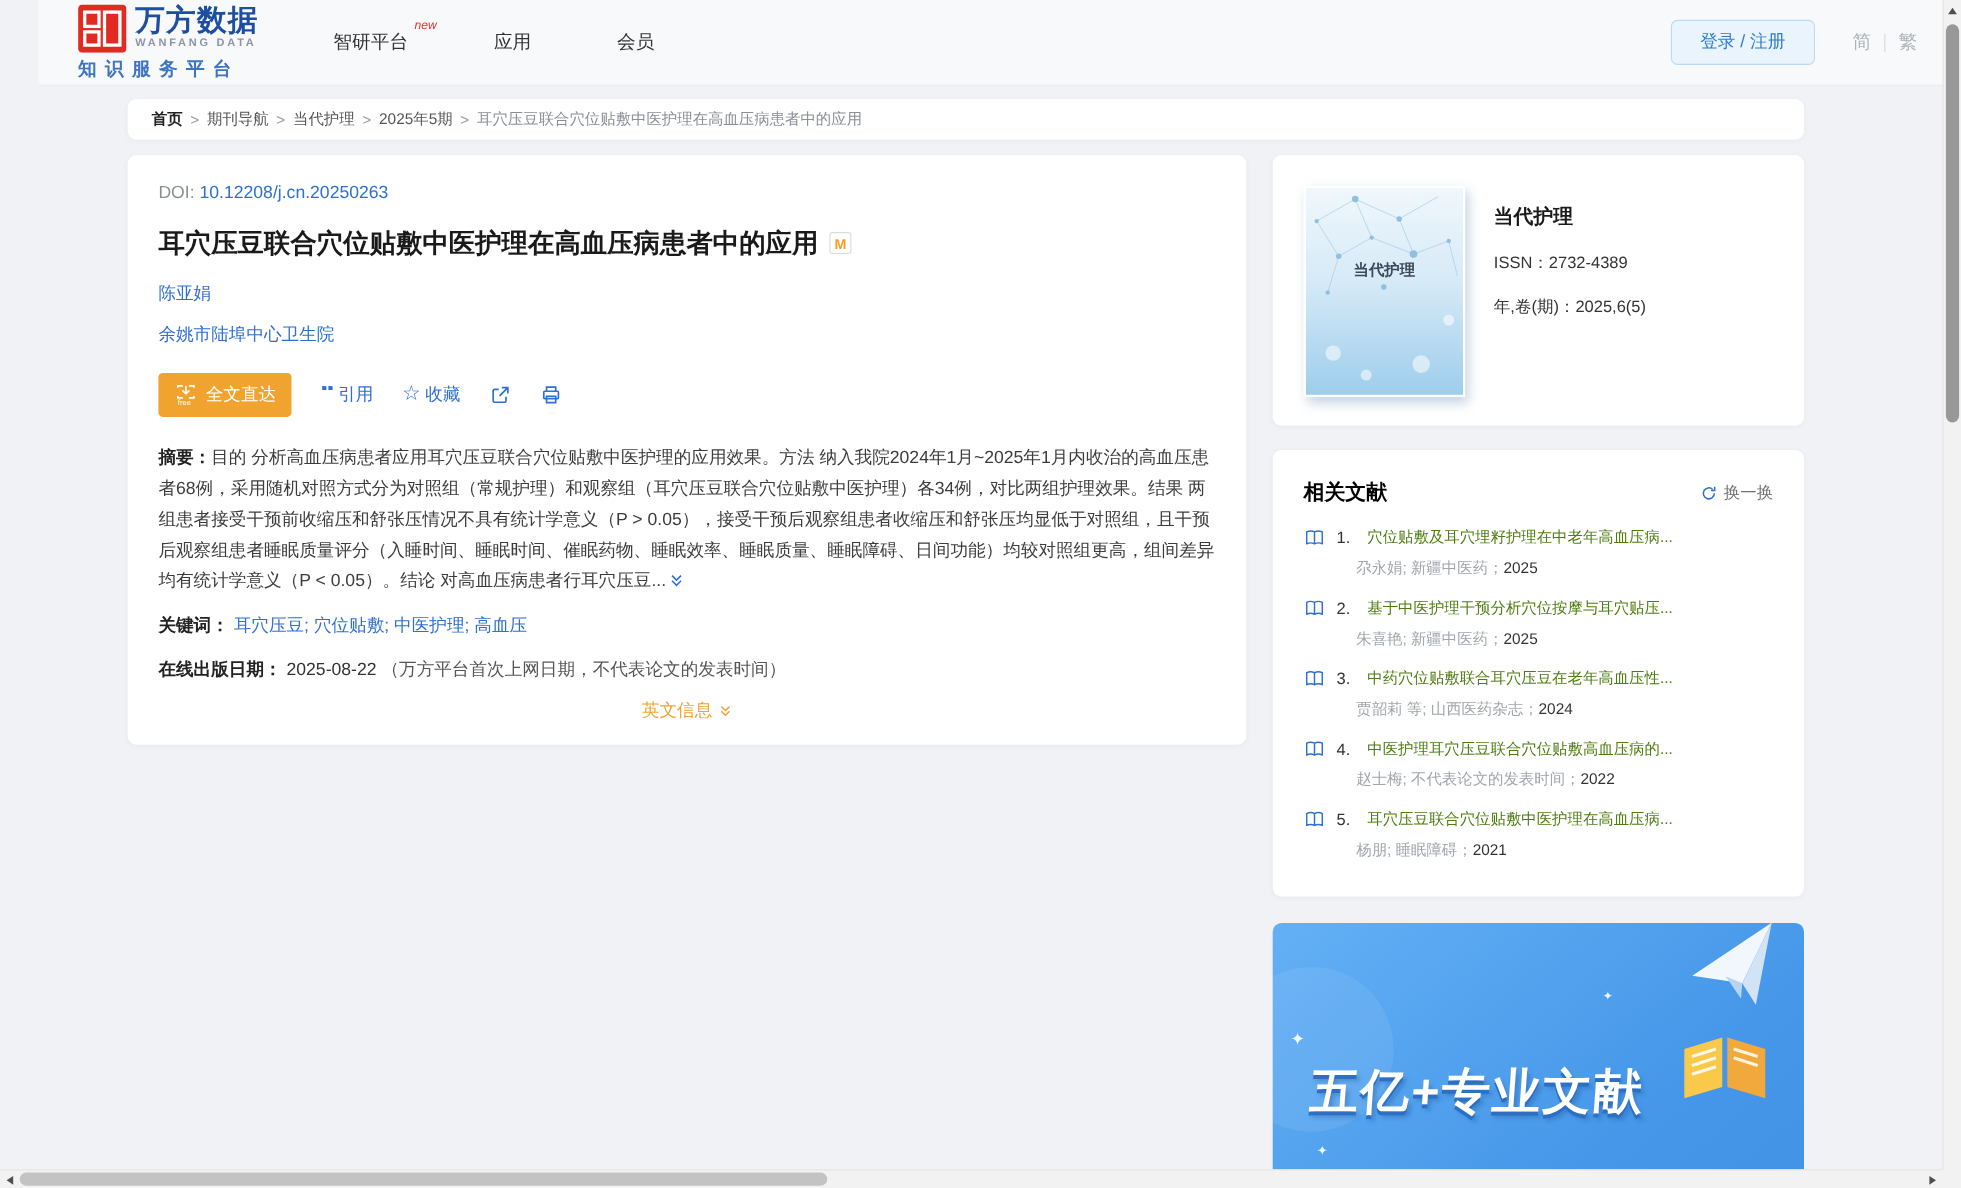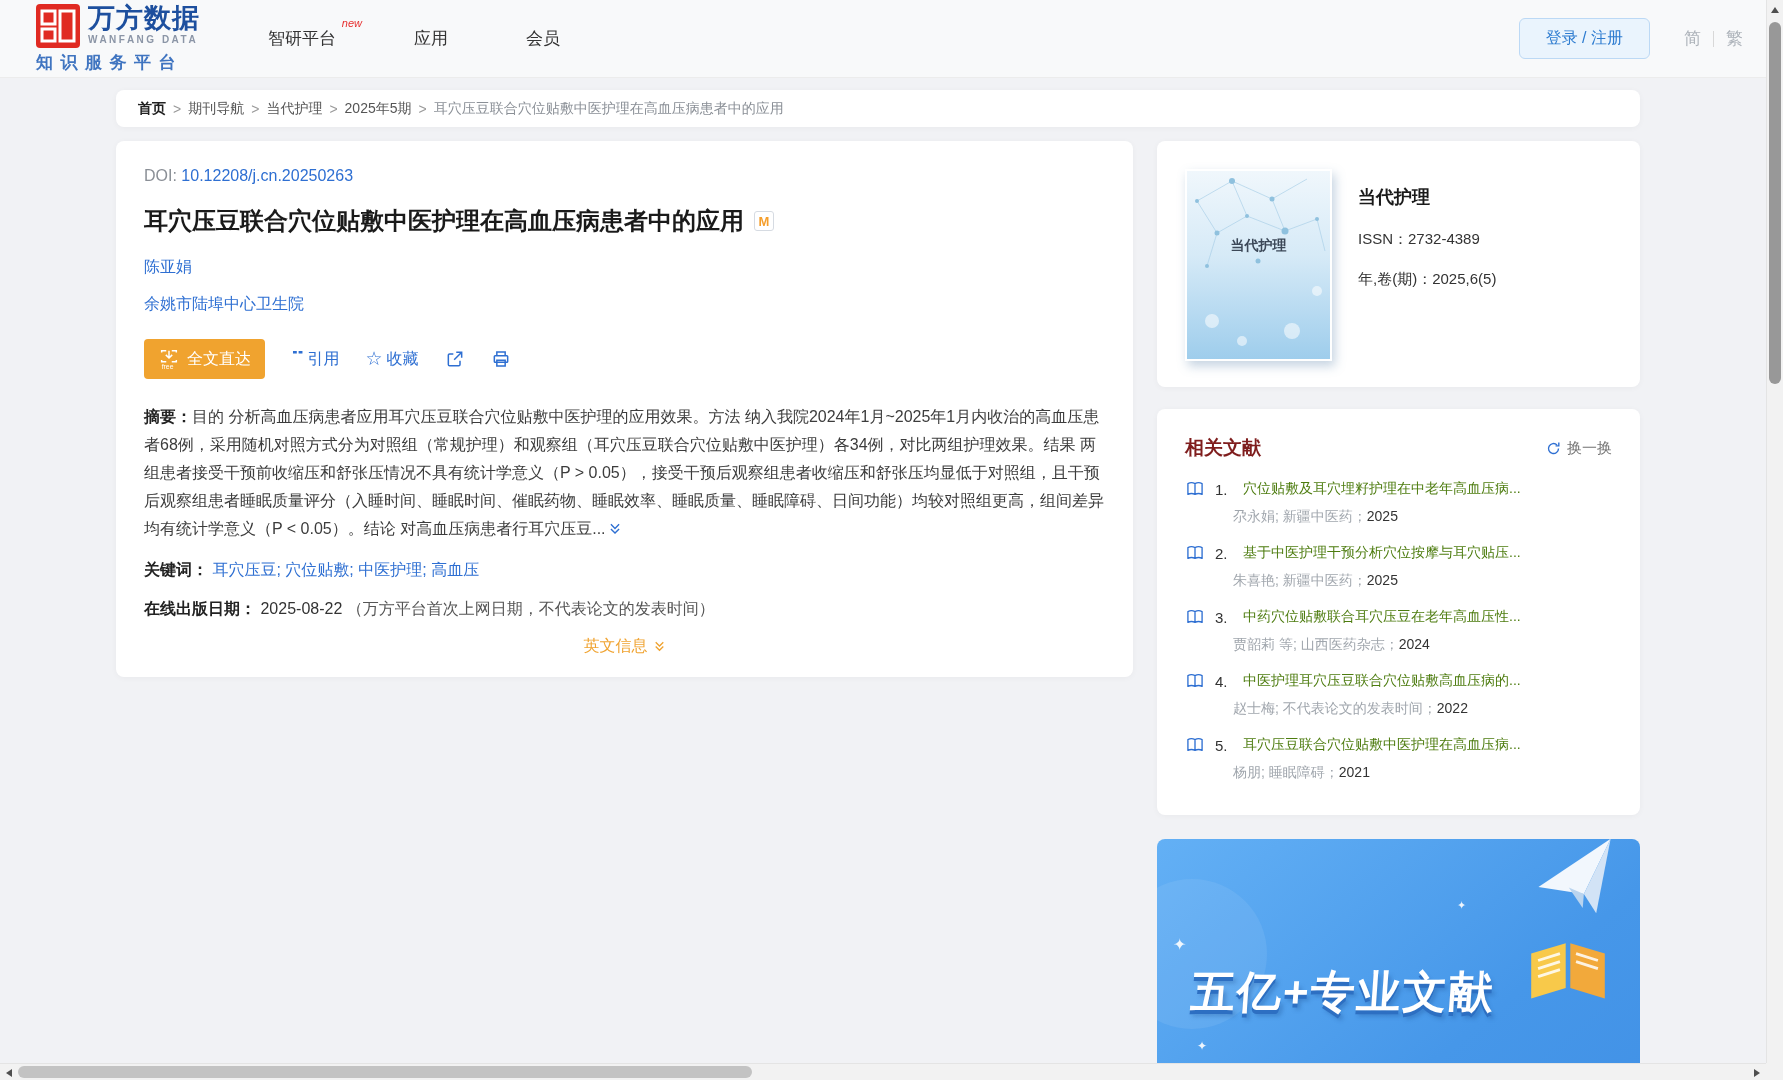--- a/index.html
+++ b/index.html
@@ -4,21 +4,21 @@
 <style>
   * { margin:0; padding:0; box-sizing:border-box; }
   html,body { width:1783px; height:1080px; overflow:hidden; }
   body {
     font-family:"Liberation Sans","DejaVu Sans",sans-serif;
     background:#f1f2f5; color:#333; position:relative;
   }
   
   .hdr {
     height:78px; background:#f8f9fa; border-bottom:1px solid #ececec;
-    display:flex; align-items:center; padding:0 40px 0 36px;
+    display:flex; align-items:center; padding:0 40px 0 36px;margin-left:35px;
   }
   .logo { display:flex; flex-direction:column; cursor:pointer; }
   .logo-top { display:flex; align-items:flex-start; gap:8px; }
   .logo-mark { width:44px; height:44px; }
   .brand-cn { font-size:27px; font-weight:bold; color:#1d4f9e; line-height:28px; letter-spacing:1px; }
   .brand-en { font-size:10px; font-weight:bold; color:#8b95a6; letter-spacing:2.5px; margin-top:2px; }
   .tagline { font-size:17px; color:#3f74c0; letter-spacing:7.5px; margin-top:3px; font-weight:600; }
   .nav { display:flex; align-items:center; gap:78px; margin-left:68px; }
   .nav-item { font-size:17px; color:#333; cursor:pointer; position:relative; white-space:nowrap; }
   .nav-badge { position:absolute; top:-10px; right:-26px; color:#e63030; font-size:11px; font-style:italic; }
@@ -88,21 +88,21 @@
     overflow:hidden; cursor:pointer;
   }
   .jcover-net { position:absolute; inset:0; }
   .jcover-title { position:absolute; top:66px; width:100%; text-align:center; font-size:14px; font-weight:bold; color:#3c4858; }
   .jinfo { padding-top:16px; }
   .jname { font-size:18px; font-weight:bold; color:#1a1a1a; cursor:pointer; }
   .jline { margin-top:21px; font-size:15px; color:#333; }
   
   .rcard { margin-top:22px; padding:26px 28px 16px; }
   .rhead { display:flex; align-items:center; justify-content:space-between; }
-  .rtitle { font-size:19px; font-weight:bold; color:#7f1d1d; }
+  .rtitle { font-size:19px; font-weight:bold; color:#000000; }
   .swap { color:#737373; font-size:15px; display:flex; align-items:center; gap:6px; cursor:pointer; }
   .rlist { margin-top:18px; }
   .ritem { margin-bottom:17px; }
   .ritem-top { display:flex; align-items:center; gap:10px; }
   .rnum { font-size:15px; color:#333; width:18px; flex:none; }
   .rlink { font-size:14px; color:#4d7c0f; white-space:nowrap; overflow:hidden; text-overflow:ellipsis; max-width:365px; cursor:pointer; }
   .rmeta { margin-left:48px; margin-top:9px; font-size:14px; color:#a0a6ad; }
   .rmeta .yr { color:#333; }
   .book-ic { flex:none; display:flex; }
   

